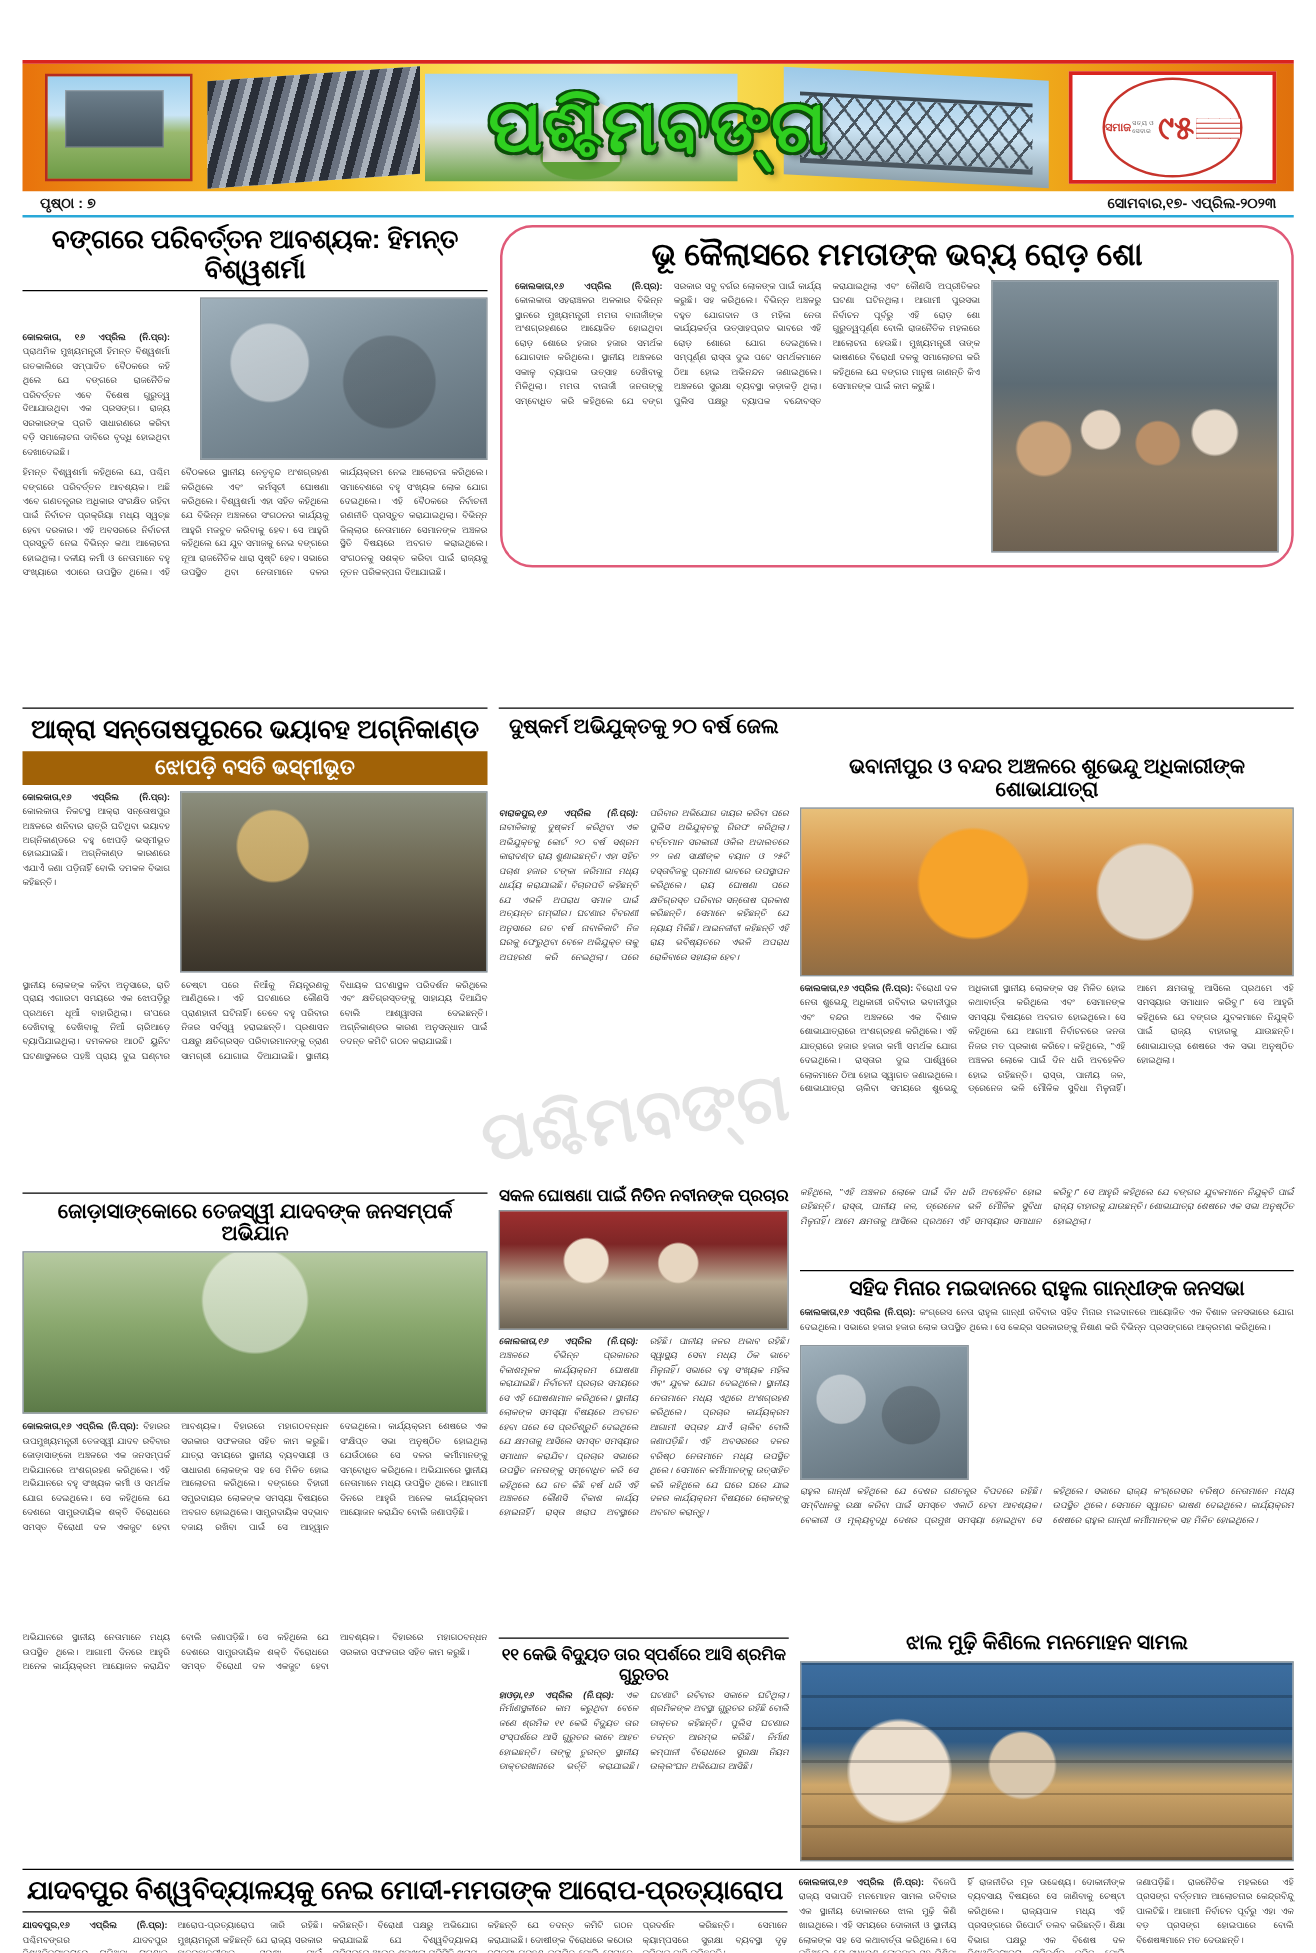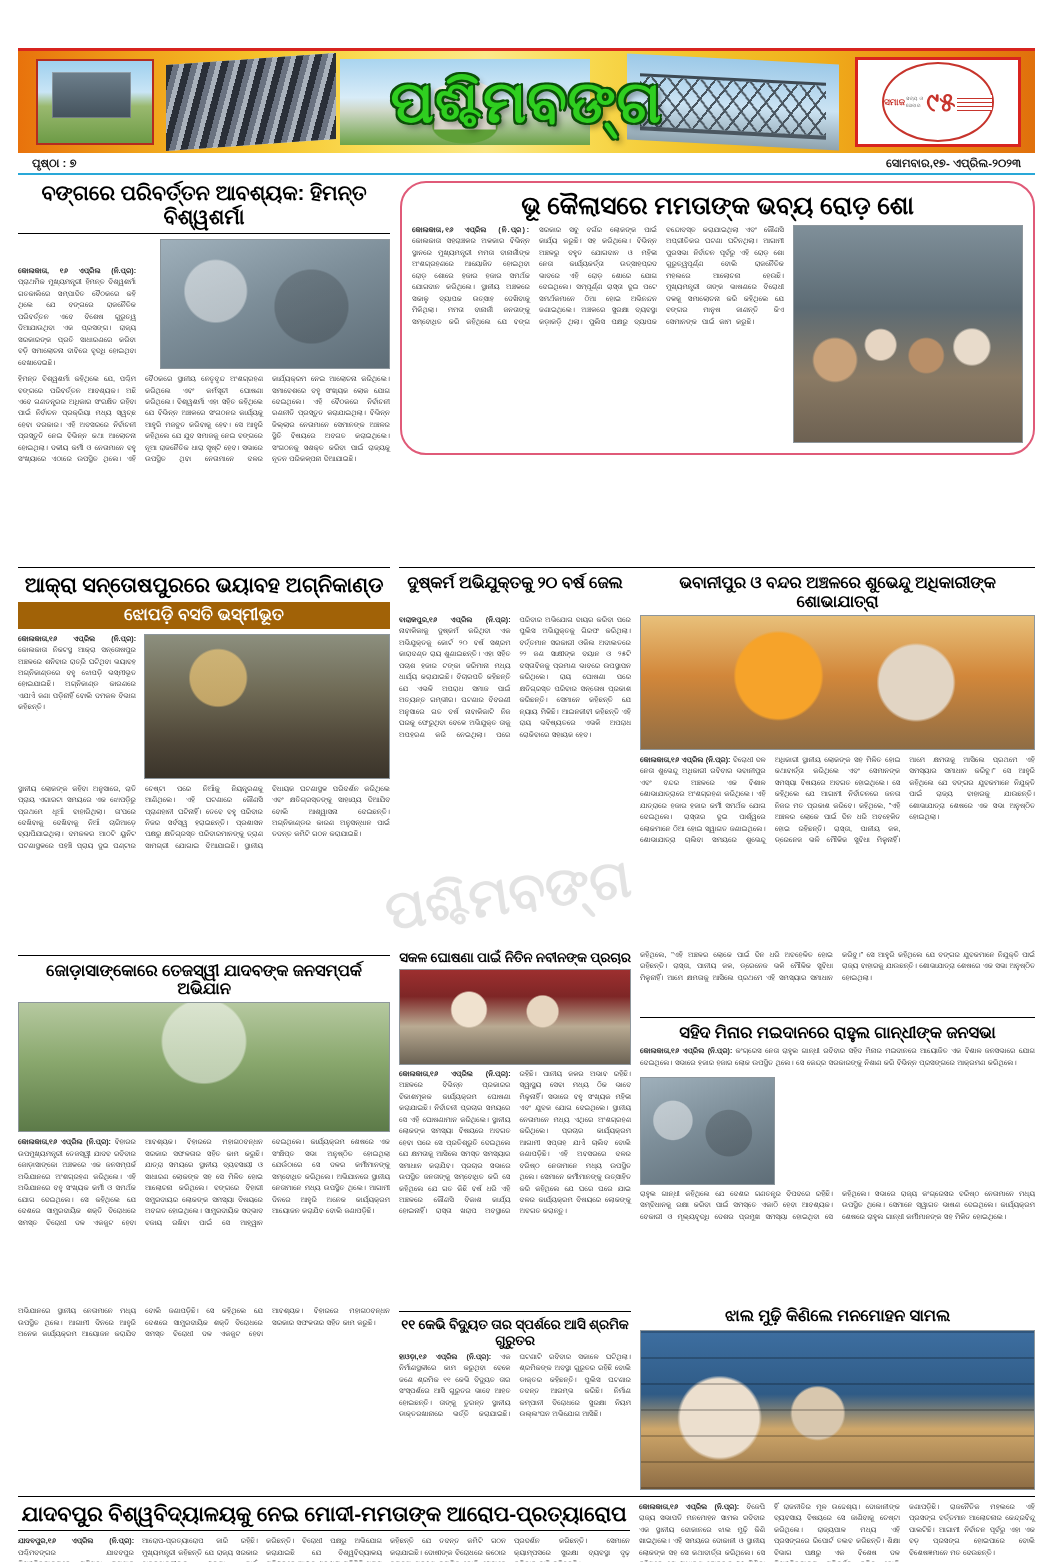--- a/index.html
+++ b/index.html
@@ -202,21 +202,21 @@
   .sec-top { display:flex; gap:10px; align-items:stretch; }
   .col-left-top { width:372px; }
   .col-right-top { flex:1; }
 
   .rounded-box {
     border:2px solid #e05a78; border-radius:26px;
     padding:8px 10px 10px; position:relative;
   }
 
   .two-col-3 { column-count:3; column-gap:9px; column-rule:0; }
-  .two-col-2 { column-count:2; column-gap:9px; }
+  .two-col-2 { column-count:2; column-gap:9px;font-style:italic; }
   .two-col-5 { column-count:5; column-gap:8px; }
 
   .sec { margin-top:6px; }
   .flexrow { display:flex; gap:9px; }
 </style>
 </head>
 <body>
 
 <div class="page">
 
@@ -262,21 +262,21 @@
         <div class="body-txt two-col-3" style="margin-top:5px; height:178px;">
           <span>ହିମନ୍ତ ବିଶ୍ୱଶର୍ମା କହିଥିଲେ ଯେ, ପଶ୍ଚିମ ବଙ୍ଗରେ ପରିବର୍ତ୍ତନ ଆବଶ୍ୟକ। ଅଛି ଏବେ ଗଣତନ୍ତ୍ରର ଅଧିକାର ସଂରକ୍ଷିତ ରହିବା ପାଇଁ ନିର୍ବାଚନ ପ୍ରକ୍ରିୟା ମଧ୍ୟ ସ୍ୱଚ୍ଛ ହେବା ଦରକାର। ଏହି ଅବସରରେ ନିର୍ବାଚନୀ ପ୍ରସ୍ତୁତି ନେଇ ବିଭିନ୍ନ କଥା ଆଲୋଚନା ହୋଇଥିଲା। ଦଳୀୟ କର୍ମୀ ଓ ନେତାମାନେ ବହୁ ସଂଖ୍ୟାରେ ଏଠାରେ ଉପସ୍ଥିତ ଥିଲେ। ଏହି ବୈଠକରେ ସ୍ଥାନୀୟ ନେତୃବୃନ୍ଦ ଅଂଶଗ୍ରହଣ କରିଥିଲେ ଏବଂ କର୍ମସୂଚୀ ଘୋଷଣା କରିଥିଲେ।</span>
           <span>ବିଶ୍ୱଶର୍ମା ଏହା ସହିତ କହିଥିଲେ ଯେ ବିଭିନ୍ନ ଅଞ୍ଚଳରେ ସଂଗଠନର କାର୍ଯ୍ୟକୁ ଆହୁରି ମଜବୁତ କରିବାକୁ ହେବ। ସେ ଆହୁରି କହିଥିଲେ ଯେ ଯୁବ ସମାଜକୁ ନେଇ ବଙ୍ଗରେ ନୂଆ ରାଜନୈତିକ ଧାରା ସୃଷ୍ଟି ହେବ। ସଭାରେ ଉପସ୍ଥିତ ଥିବା ନେତାମାନେ ଦଳର କାର୍ଯ୍ୟକ୍ରମ ନେଇ ଆଲୋଚନା କରିଥିଲେ। ସମାବେଶରେ ବହୁ ସଂଖ୍ୟକ ଲୋକ ଯୋଗ ଦେଇଥିଲେ।</span>
           <span>ଏହି ବୈଠକରେ ନିର୍ବାଚନୀ ରଣନୀତି ପ୍ରସ୍ତୁତ କରାଯାଇଥିଲା। ବିଭିନ୍ନ ଜିଲ୍ଲାର ନେତାମାନେ ସେମାନଙ୍କ ଅଞ୍ଚଳର ସ୍ଥିତି ବିଷୟରେ ଅବଗତ କରାଇଥିଲେ। ସଂଗଠନକୁ ସଶକ୍ତ କରିବା ପାଇଁ ରାଜ୍ୟକୁ ନୂତନ ପରିକଳ୍ପନା ଦିଆଯାଇଛି।</span>
         </div>
       </div>
 
       <div class="col-right-top">
         <div class="rounded-box">
           <div class="hl hl-xl" style="margin-bottom:6px;">ଭୂ କୈଲାସରେ ମମତାଙ୍କ ଭବ୍ୟ ରୋଡ଼ ଶୋ</div>
-          <div style="display:flex; gap:9px;font-family:Liberation Mono, monospace;">
+          <div style="display:flex; gap:9px;">
             <div class="body-txt two-col-3" style="flex:1; height:218px;">
               <span class="dl">କୋଲକାତା,୧୬ ଏପ୍ରିଲ (ନି.ପ୍ର):</span>
               <span>କୋଲକାତା ସହରାଞ୍ଚଳର ଅଳକାର ବିଭିନ୍ନ ସ୍ଥାନରେ ମୁଖ୍ୟମନ୍ତ୍ରୀ ମମତା ବାନାର୍ଜୀଙ୍କ ଅଂଶଗ୍ରହଣରେ ଆୟୋଜିତ ହୋଇଥିବା ରୋଡ଼ ଶୋରେ ହଜାର ହଜାର ସମର୍ଥକ ଯୋଗଦାନ କରିଥିଲେ। ସ୍ଥାନୀୟ ଅଞ୍ଚଳରେ ସକାଳୁ ବ୍ୟାପକ ଉତ୍ସାହ ଦେଖିବାକୁ ମିଳିଥିଲା। ମମତା ବାନାର୍ଜୀ ଜନତାଙ୍କୁ ସମ୍ବୋଧିତ କରି କହିଥିଲେ ଯେ ବଙ୍ଗ ସରକାର ସବୁ ବର୍ଗର ଲୋକଙ୍କ ପାଇଁ କାର୍ଯ୍ୟ କରୁଛି।</span>
               <span>ସହ କରିଥିଲେ। ବିଭିନ୍ନ ଅଞ୍ଚଳରୁ ବହୁତ ଯୋଗଦାନ ଓ ମହିଳା ନେତା କାର୍ଯ୍ୟକର୍ତ୍ତା ଉତ୍ସାହପ୍ରଦ ଭାବରେ ଏହି ରୋଡ଼ ଶୋରେ ଯୋଗ ଦେଇଥିଲେ। ସମ୍ପୂର୍ଣ୍ଣ ରାସ୍ତା ଦୁଇ ପଟେ ସମର୍ଥକମାନେ ଠିଆ ହୋଇ ଅଭିନନ୍ଦନ ଜଣାଇଥିଲେ। ଅଞ୍ଚଳରେ ସୁରକ୍ଷା ବ୍ୟବସ୍ଥା କଡ଼ାକଡ଼ି ଥିଲା। ପୁଲିସ ପକ୍ଷରୁ ବ୍ୟାପକ ବନ୍ଦୋବସ୍ତ କରାଯାଇଥିଲା ଏବଂ କୌଣସି ଅପ୍ରୀତିକର ଘଟଣା ଘଟିନଥିଲା।</span>
               <span>ଆଗାମୀ ପୁରସଭା ନିର୍ବାଚନ ପୂର୍ବରୁ ଏହି ରୋଡ଼ ଶୋ ଗୁରୁତ୍ୱପୂର୍ଣ୍ଣ ବୋଲି ରାଜନୈତିକ ମହଲରେ ଆଲୋଚନା ହେଉଛି। ମୁଖ୍ୟମନ୍ତ୍ରୀ ତାଙ୍କ ଭାଷଣରେ ବିରୋଧୀ ଦଳକୁ ସମାଲୋଚନା କରି କହିଥିଲେ ଯେ ବଙ୍ଗର ମାନୁଷ ଜାଣନ୍ତି କିଏ ସେମାନଙ୍କ ପାଇଁ କାମ କରୁଛି।</span>
             </div>
             <div class="photo crowd" style="width:230px; height:218px;"></div>
           </div>
         </div>
       </div>
@@ -300,21 +300,21 @@
           <span>ପ୍ରଶାସନ ପକ୍ଷରୁ କ୍ଷତିଗ୍ରସ୍ତ ପରିବାରମାନଙ୍କୁ ତ୍ରାଣ ସାମଗ୍ରୀ ଯୋଗାଇ ଦିଆଯାଇଛି। ସ୍ଥାନୀୟ ବିଧାୟକ ଘଟଣାସ୍ଥଳ ପରିଦର୍ଶନ କରିଥିଲେ ଏବଂ କ୍ଷତିଗ୍ରସ୍ତଙ୍କୁ ସାହାଯ୍ୟ ଦିଆଯିବ ବୋଲି ଆଶ୍ୱାସନା ଦେଇଛନ୍ତି। ଅଗ୍ନିକାଣ୍ଡର କାରଣ ଅନୁସନ୍ଧାନ ପାଇଁ ତଦନ୍ତ କମିଟି ଗଠନ କରାଯାଇଛି।</span>
         </div>
       </div>
 
       <div style="flex:1;">
         <hr class="hr-full">
         <div class="flexrow">
           <div style="width:232px;">
             <div class="hl hl-md">ଦୁଷ୍କର୍ମ ଅଭିଯୁକ୍ତକୁ ୨୦ ବର୍ଷ ଜେଲ</div>
           </div>
-          <div style="flex:1;">
+          <div style="flex:1;margin-top:32px;">
             <div class="hl hl-md">ଭବାନୀପୁର ଓ ବନ୍ଦର ଅଞ୍ଚଳରେ ଶୁଭେନ୍ଦୁ ଅଧିକାରୀଙ୍କ ଶୋଭାଯାତ୍ରା</div>
           </div>
         </div>
 
         <div class="flexrow" style="margin-top:5px;">
           <div style="width:232px;">
             <div class="body-txt two-col-2" style="height:255px;">
               <span class="dl">ବାରାକପୁର,୧୬ ଏପ୍ରିଲ (ନି.ପ୍ର):</span>
               <span>ନାବାଳିକାକୁ ଦୁଷ୍କର୍ମ କରିଥିବା ଏକ ଅଭିଯୁକ୍ତକୁ କୋର୍ଟ ୨୦ ବର୍ଷ ସଶ୍ରମ କାରାଦଣ୍ଡ ରାୟ ଶୁଣାଇଛନ୍ତି। ଏହା ସହିତ ପଚାଶ ହଜାର ଟଙ୍କା ଜରିମାନା ମଧ୍ୟ ଧାର୍ଯ୍ୟ କରାଯାଇଛି। ବିଚାରପତି କହିଛନ୍ତି ଯେ ଏଭଳି ଅପରାଧ ସମାଜ ପାଇଁ ଅତ୍ୟନ୍ତ ଗମ୍ଭୀର।</span>
               <span>ଘଟଣାର ବିବରଣୀ ଅନୁସାରେ ଗତ ବର୍ଷ ନାବାଳିକାଟି ନିଜ ଘରକୁ ଫେରୁଥିବା ବେଳେ ଅଭିଯୁକ୍ତ ତାକୁ ଅପହରଣ କରି ନେଇଥିଲା। ପରେ ପରିବାର ଅଭିଯୋଗ ଦାୟର କରିବା ପରେ ପୁଲିସ ଅଭିଯୁକ୍ତକୁ ଗିରଫ କରିଥିଲା। ବର୍ତ୍ତମାନ ସରକାରୀ ଓକିଲ ଅଦାଲତରେ ୨୨ ଜଣ ସାକ୍ଷୀଙ୍କ ବୟାନ ଓ ୨୫ଟି ଦସ୍ତାବିଜକୁ ପ୍ରମାଣ ଭାବରେ ଉପସ୍ଥାପନ କରିଥିଲେ।</span>

